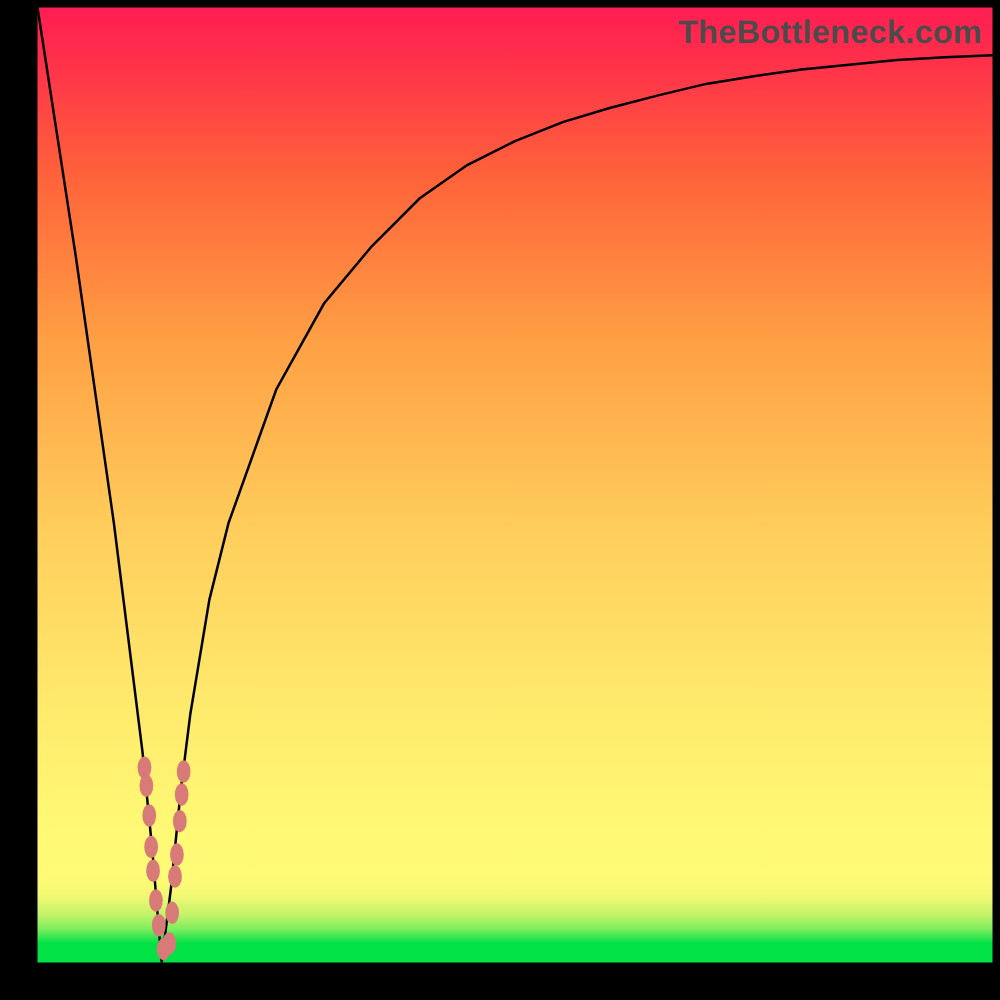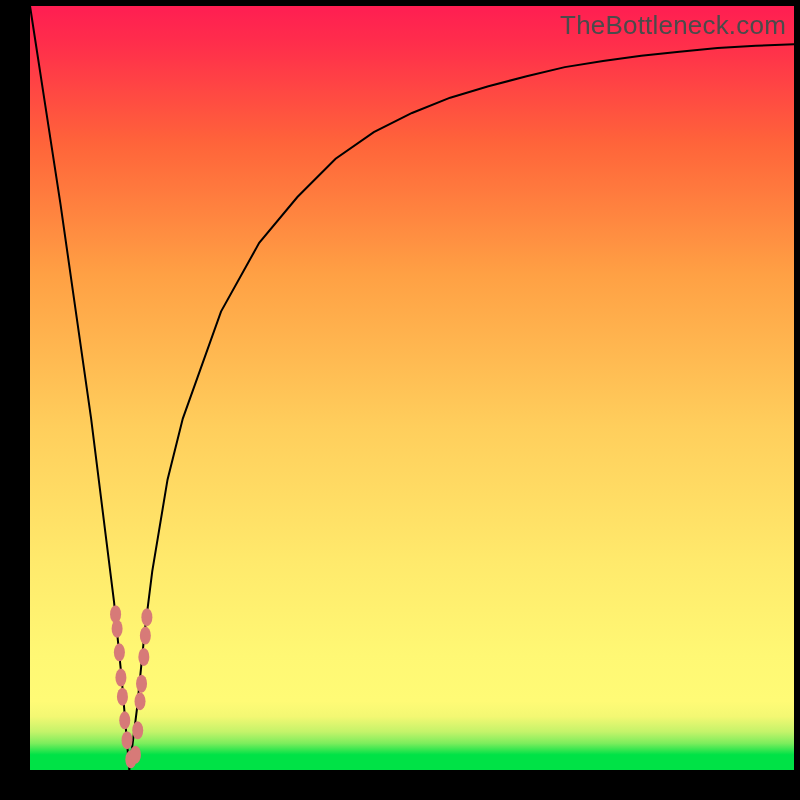--- a/index.html
+++ b/index.html
@@ -39,21 +39,21 @@
       rgb(255,46,75) 95%,
       rgb(255,30,82) 100%
     );
   }
   .watermark {
     position: absolute;
     top: 4px;
     right: 8px;
     color: #4b4b4b;
     font-size: 26px;
-    font-weight: 400;
+    font-weight: 700;
     letter-spacing: 0.2px;
     user-select: none;
   }
   svg.curve {
     position: absolute;
     inset: 0;
     width: 100%;
     height: 100%;
     overflow: visible;
   }

